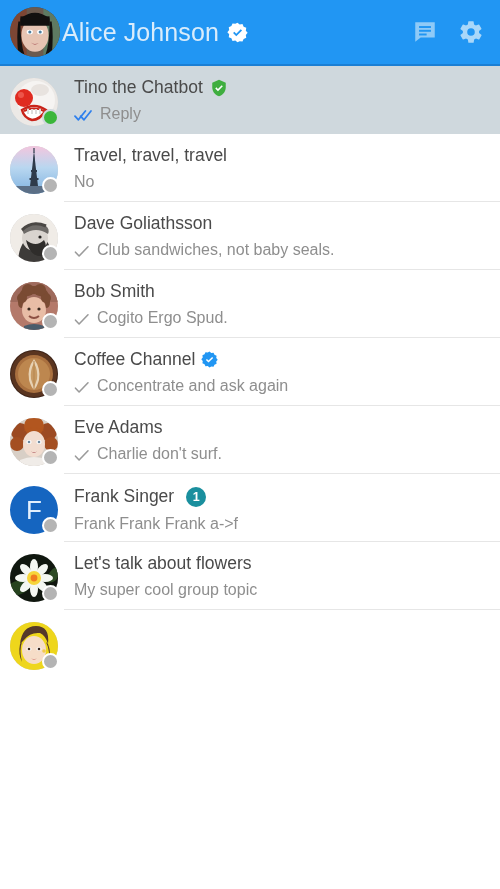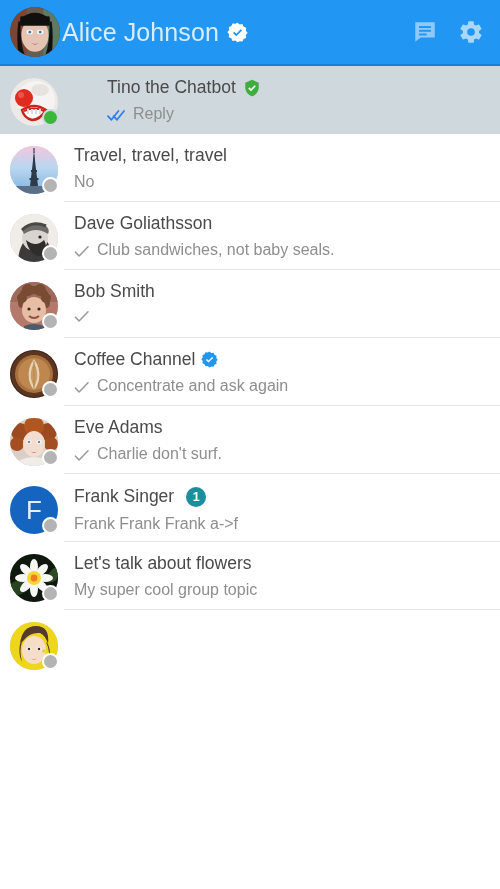--- a/index.html
+++ b/index.html
@@ -94,21 +94,20 @@
     align-items: flex-start;
     padding: 12px 10px 0 10px;
     box-sizing: border-box;
     height: 68px;
     position: relative;
     cursor: pointer;
     background: #ffffff;
   }
   .row.selected {
     background: #cfd8dd;
-    gap: 33px;
   }
   .row .divider {
     position: absolute;
     left: 64px;
     right: 0;
     bottom: 0;
     height: 1px;
     background: #e6e6e6;
   }
   .row.selected .divider { background: transparent; }
@@ -390,20 +389,21 @@
       <div class="row-body">
         <div class="row-title-line">
           <span class="row-title">Bob Smith</span>
         </div>
         <div class="row-sub-line">
           <span class="tick">
             <svg width="16" height="13" viewBox="0 0 16 13">
               <path d="M1.5 7.2l3.6 3.8L14 1.8" stroke="#9b9b9b" stroke-width="1.6" fill="none" stroke-linecap="round" stroke-linejoin="round"></path>
             </svg>
           </span>
+          <span class="row-sub">Cogito Ergo Spud.</span>
         </div>
       </div>
       <div class="divider"></div>
     </div>
 
     <div class="row">
       <div class="avatar-wrap">
         <div class="avatar">
           <svg class="art" viewBox="0 0 48 48">
             <rect width="48" height="48" fill="#3e2418"></rect>

